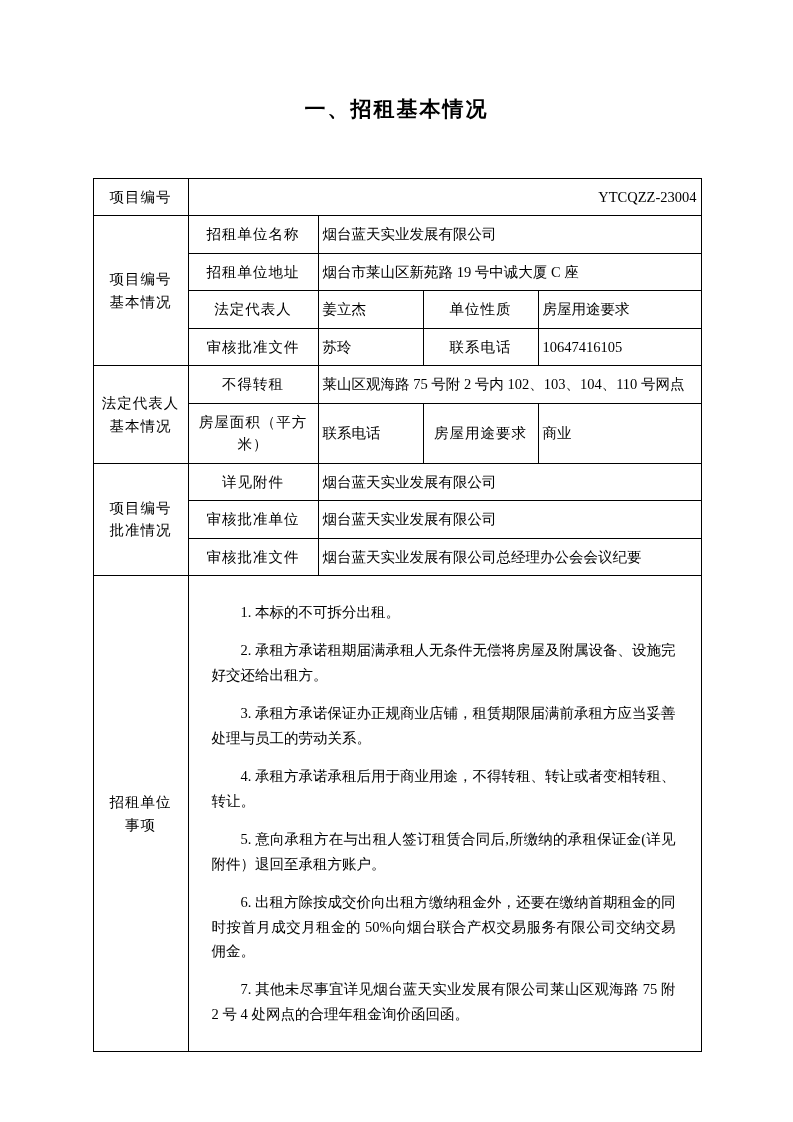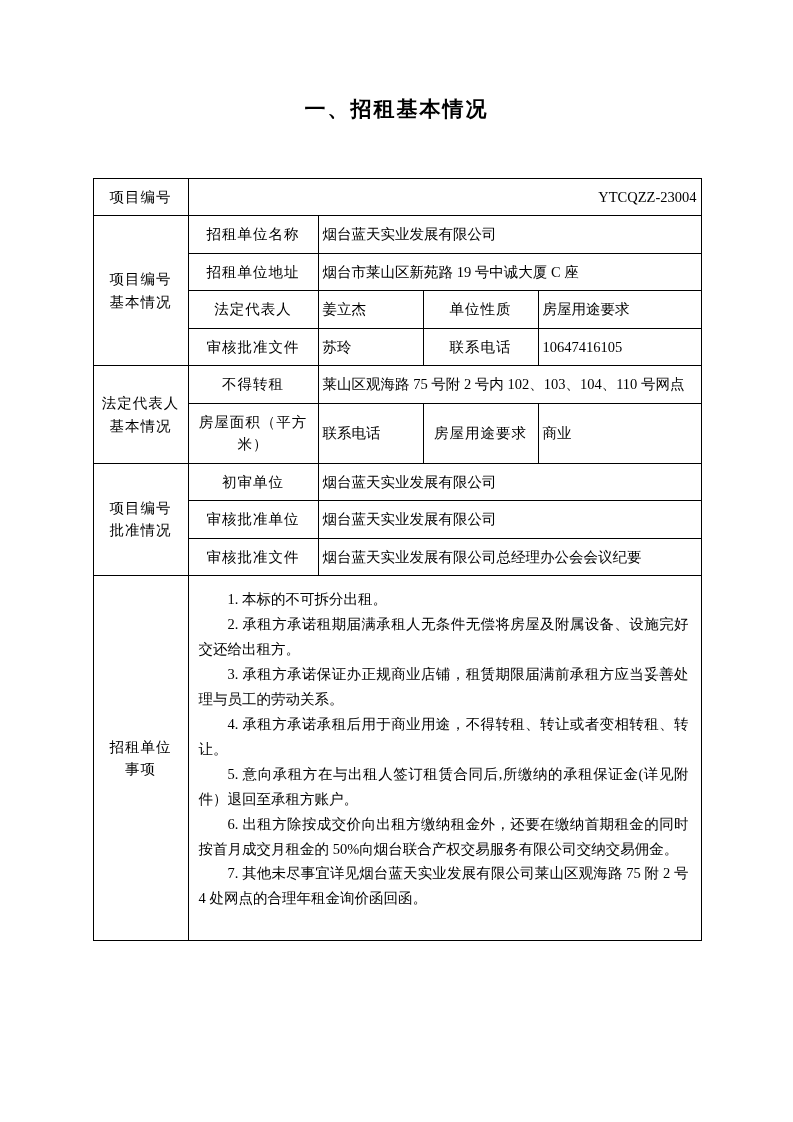--- a/index.html
+++ b/index.html
@@ -66,21 +66,21 @@
     padding-left: 12px;
     font-family: "Liberation Serif", "DejaVu Serif", serif;
   }
   .notes {
     font-size: 14.5px;
     line-height: 1.72;
     text-align: justify;
     padding: 4px 8px 4px 6px;
   }
   .notes p {
-    margin: 0;
+    margin: 13px;
     text-indent: 2em;
   }
 </style>
 </head>
 <body>
 
 <div class="page">
 
   <h1 class="doc-title">一、招租基本情况</h1>
 
@@ -138,21 +138,21 @@
           <td class="val-c">联系电话</td>
           <td class="lbl">房屋用途要求</td>
           <td class="val-c">商业</td>
         </tr>
 
         <tr>
           <td class="lbl-wrap" rowspan="3">
             <div>项目编号</div>
             <div>批准情况</div>
           </td>
-          <td class="lbl">初审单位</td>
+          <td class="lbl">详见附件</td>
           <td class="val-c" colspan="3">烟台蓝天实业发展有限公司</td>
         </tr>
         <tr>
           <td class="lbl">审核批准单位</td>
           <td class="val-c" colspan="3">烟台蓝天实业发展有限公司</td>
         </tr>
         <tr>
           <td class="lbl">审核批准文件</td>
           <td class="val-c" colspan="3">烟台蓝天实业发展有限公司总经理办公会会议纪要</td>
         </tr>

